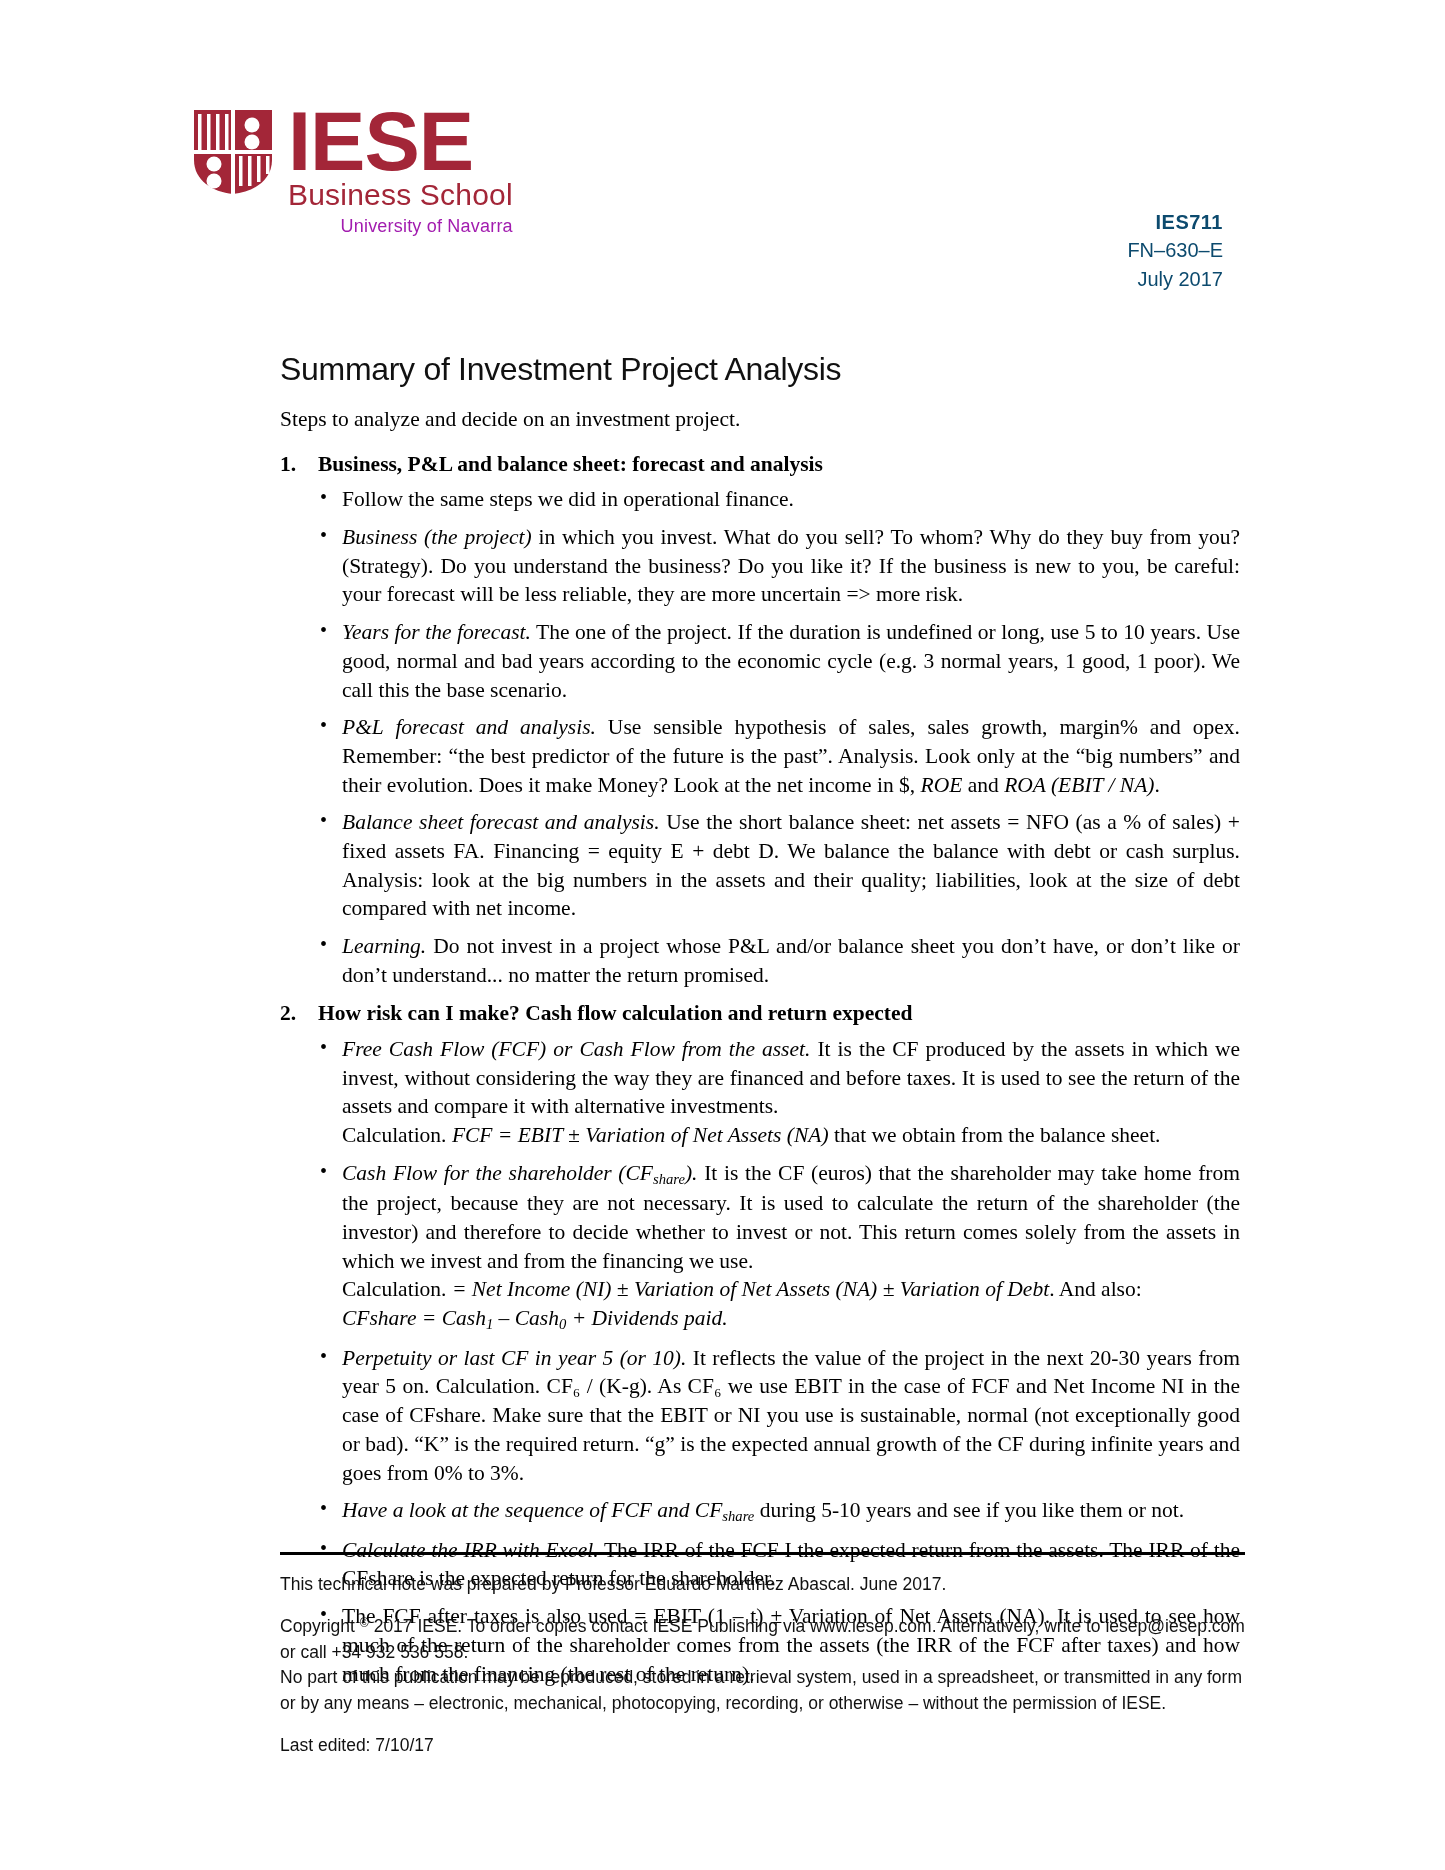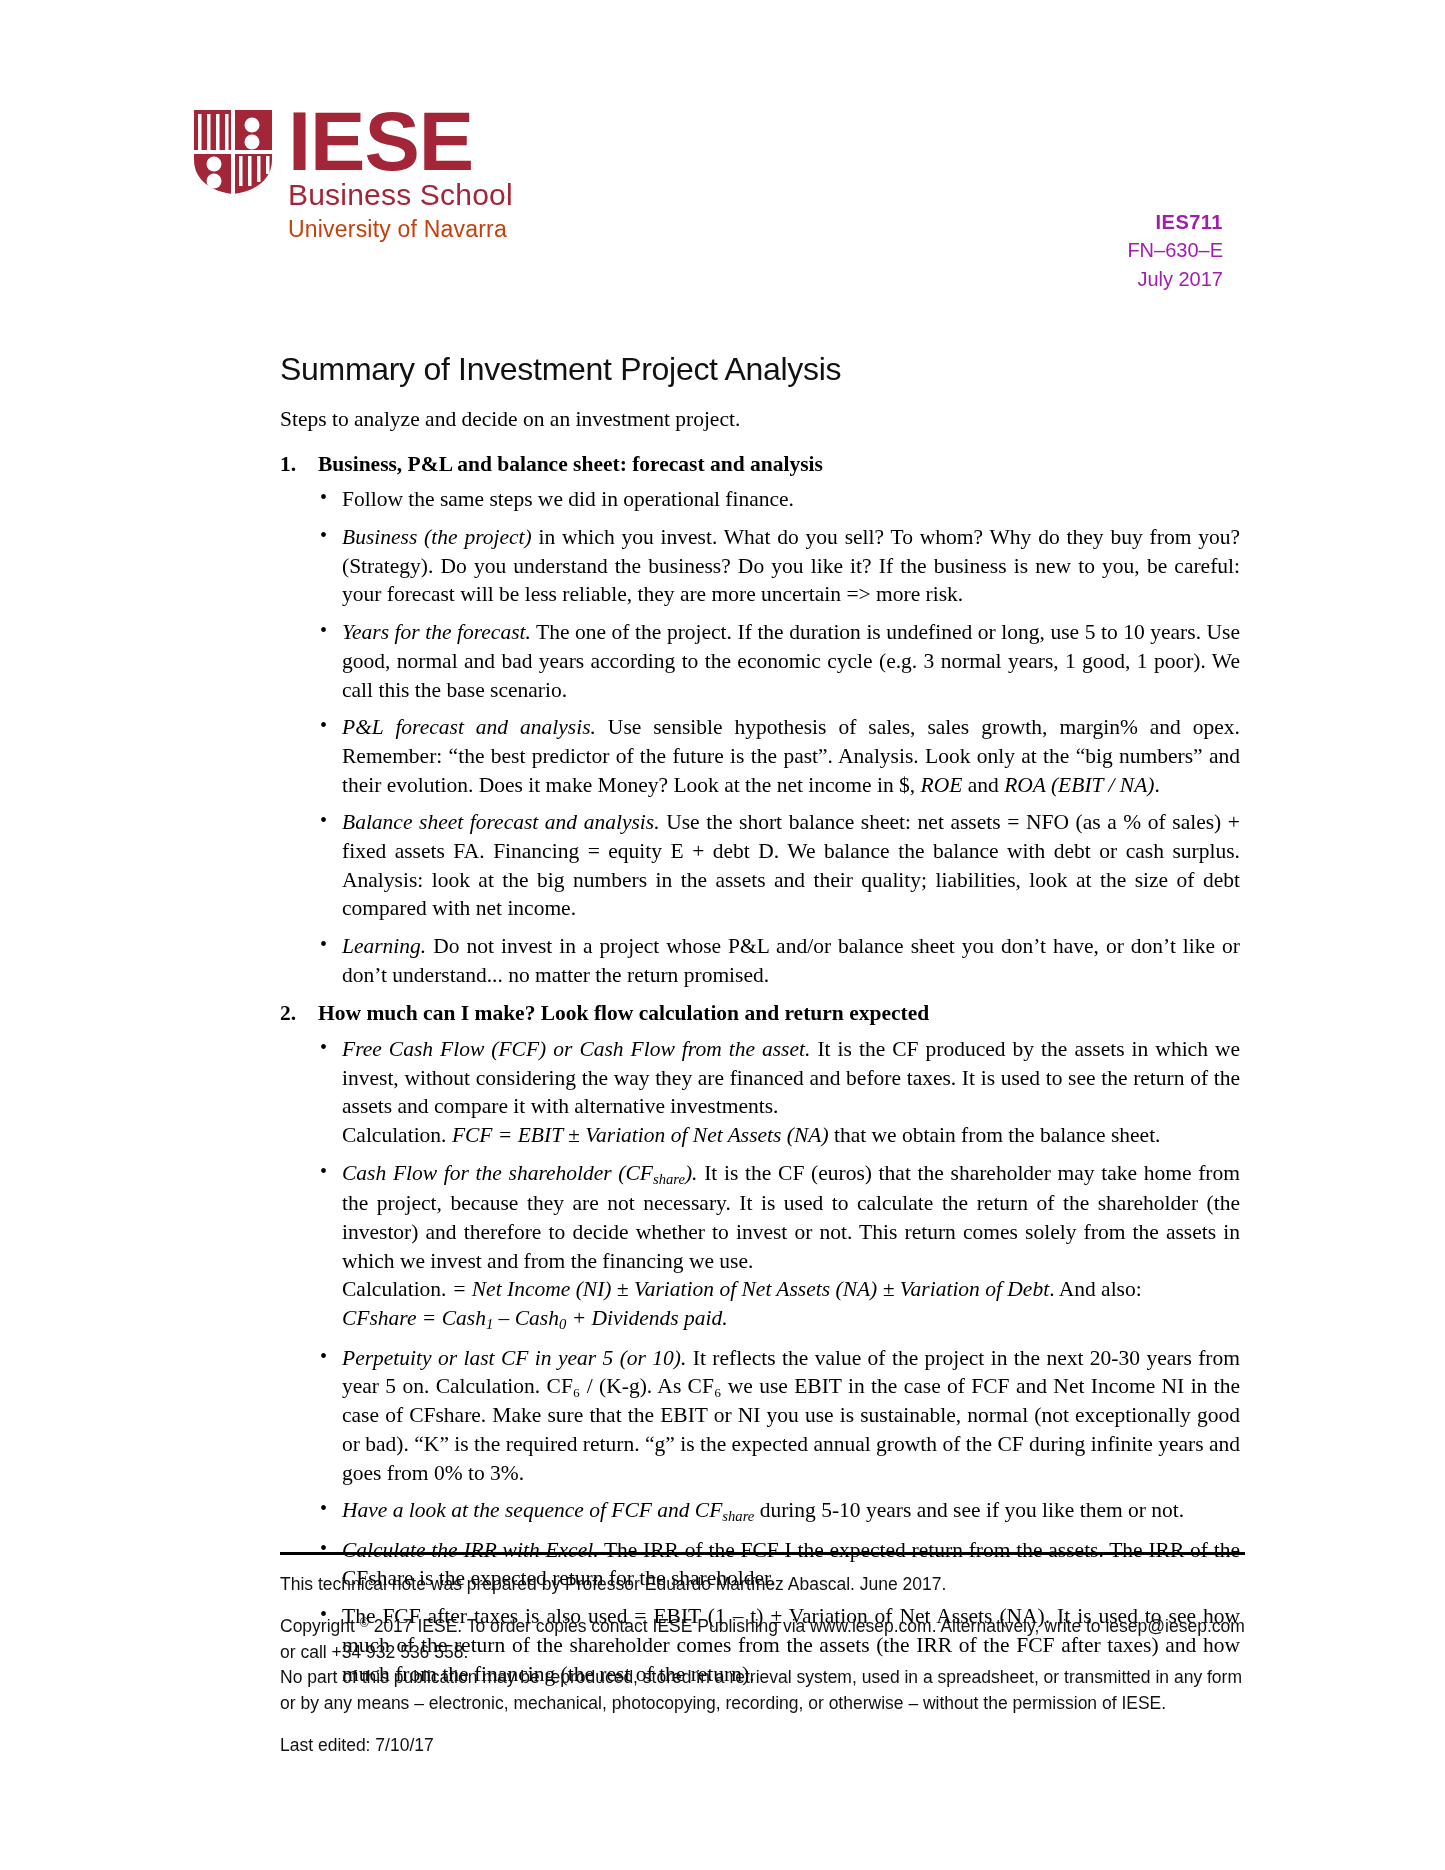--- a/index.html
+++ b/index.html
@@ -29,34 +29,35 @@
   .biz-school {
     font-family:"Liberation Sans", sans-serif;
     font-size:30px;
     color:#A32638;
     text-align:right;
     margin-top:2px;
     letter-spacing:0.2px;
   }
   .univ {
     font-family:"Liberation Sans", sans-serif;
-    font-size:23px;
-    color:#c2410c;
+    font-size:18px;
+    color:#a21caf;
+    text-align:right;
     margin-top:4px;
     letter-spacing:0.2px;
   }
   .logo-text { display:flex; flex-direction:column; }
 
   .doc-codes {
     position:absolute; right:222px; top:208px;
     text-align:right;
     font-family:"Liberation Sans", sans-serif;
     font-size:20px;
     line-height:1.42;
-    color:#a21caf;
+    color:#0c4a6e;
   }
   .doc-codes .code-main { font-weight:bold; letter-spacing:0.5px; }
 
   
   .doc-title {
     position:absolute; left:280px; top:330px;
     font-family:"Liberation Sans", sans-serif;
     font-size:32px;
     font-weight:400;
     letter-spacing:-0.3px;
@@ -200,21 +201,21 @@
 
           <li>
             <em>Learning.</em><span> Do not invest in a project whose P&amp;L and/or balance sheet you don’t have, or don’t like or don’t understand... no matter the return promised.</span>
           </li>
 
         </ul>
       </li>
 
       <li class="step">
         <div class="step-head">
-          <span class="num">2.</span><span>How much can I make? Look flow calculation and return expected</span>
+          <span class="num">2.</span><span>How risk can I make? Cash flow calculation and return expected</span>
         </div>
 
         <ul class="bullets">
 
           <li>
             <em>Free Cash Flow (FCF) or Cash Flow from the asset.</em><span> It is the CF produced by the assets in which we invest, without considering the way they are financed and before taxes. It is used to see the return of the assets and compare it with alternative investments.</span>
             <span class="cont"><span>Calculation. </span><em>FCF = EBIT ± Variation of Net Assets (NA)</em><span> that we obtain from the balance sheet.</span></span>
           </li>
 
           <li>

